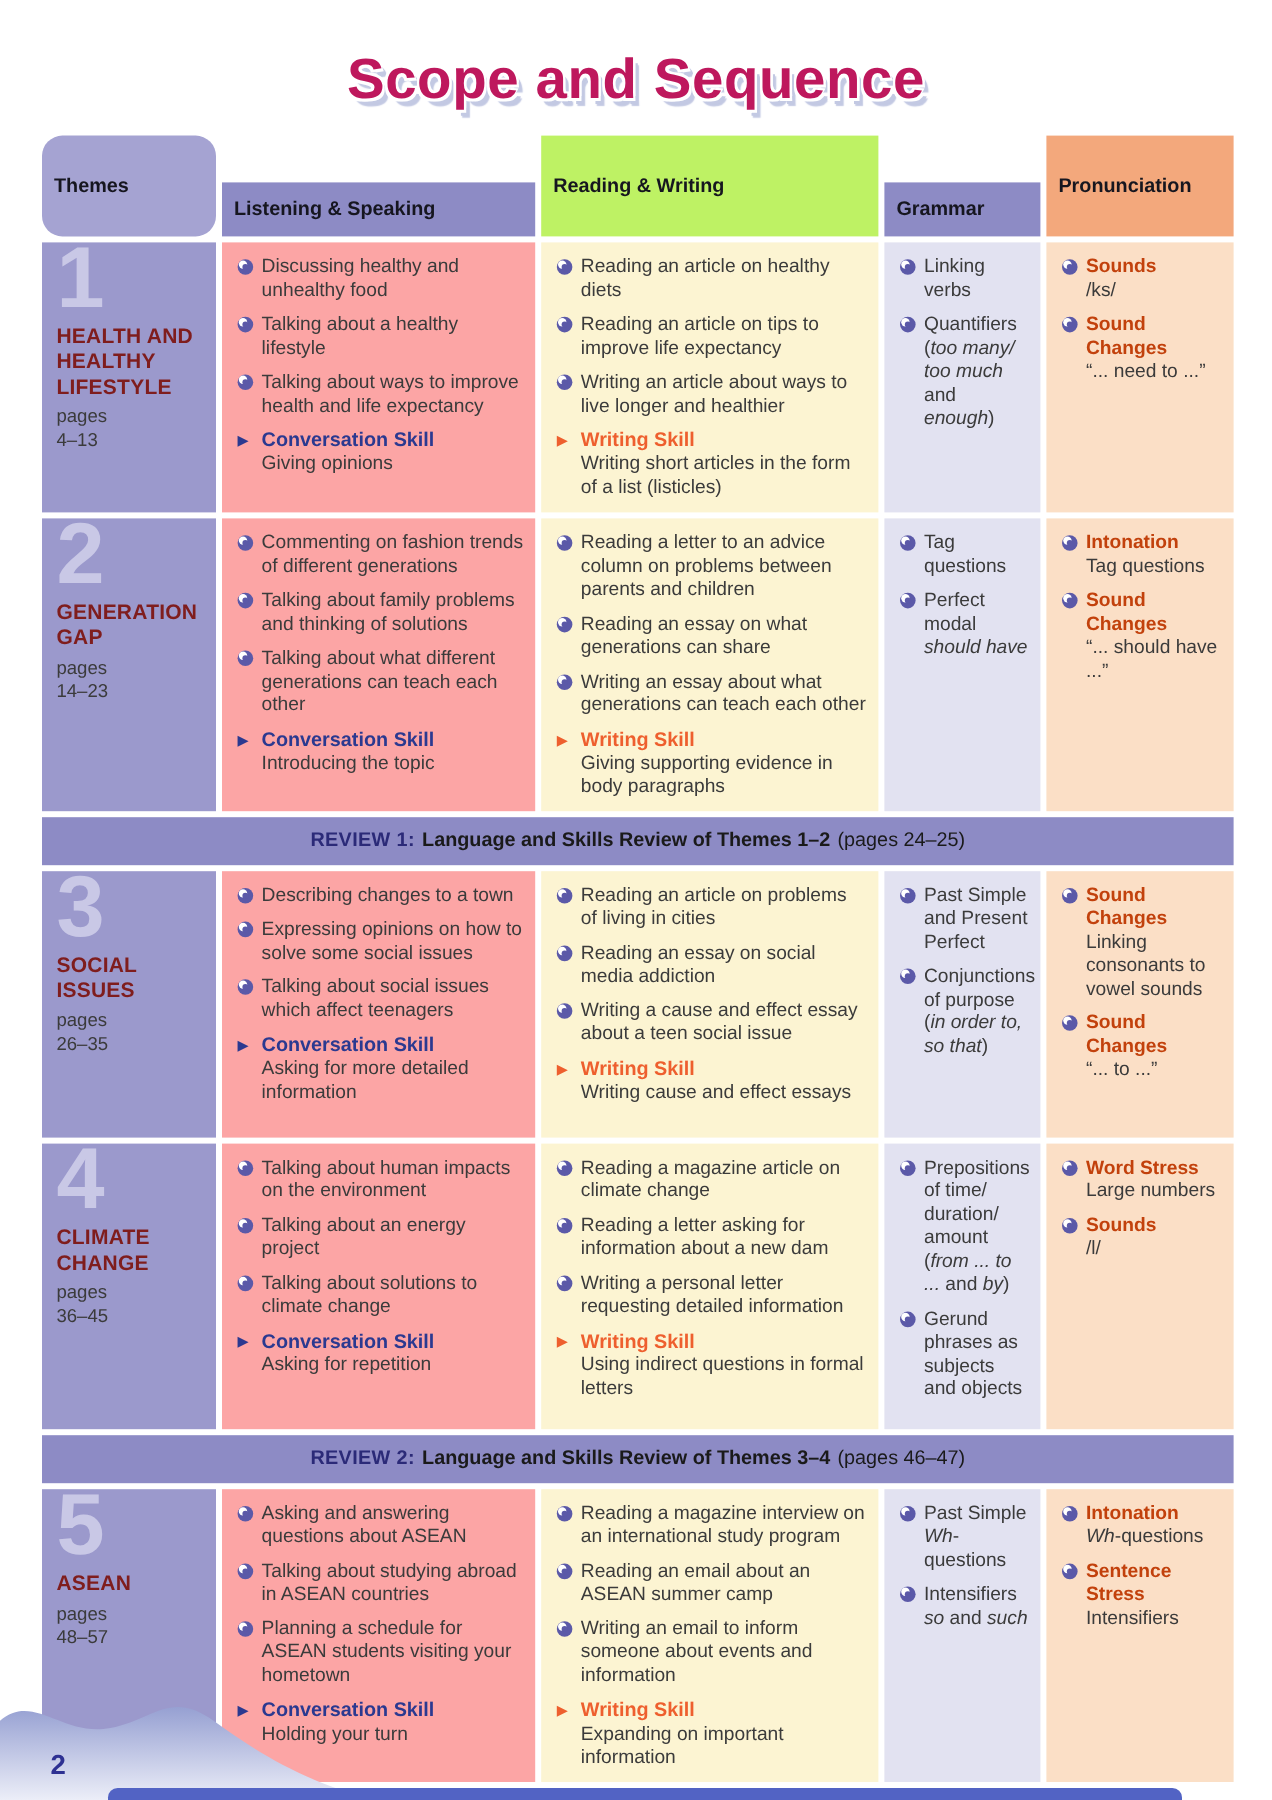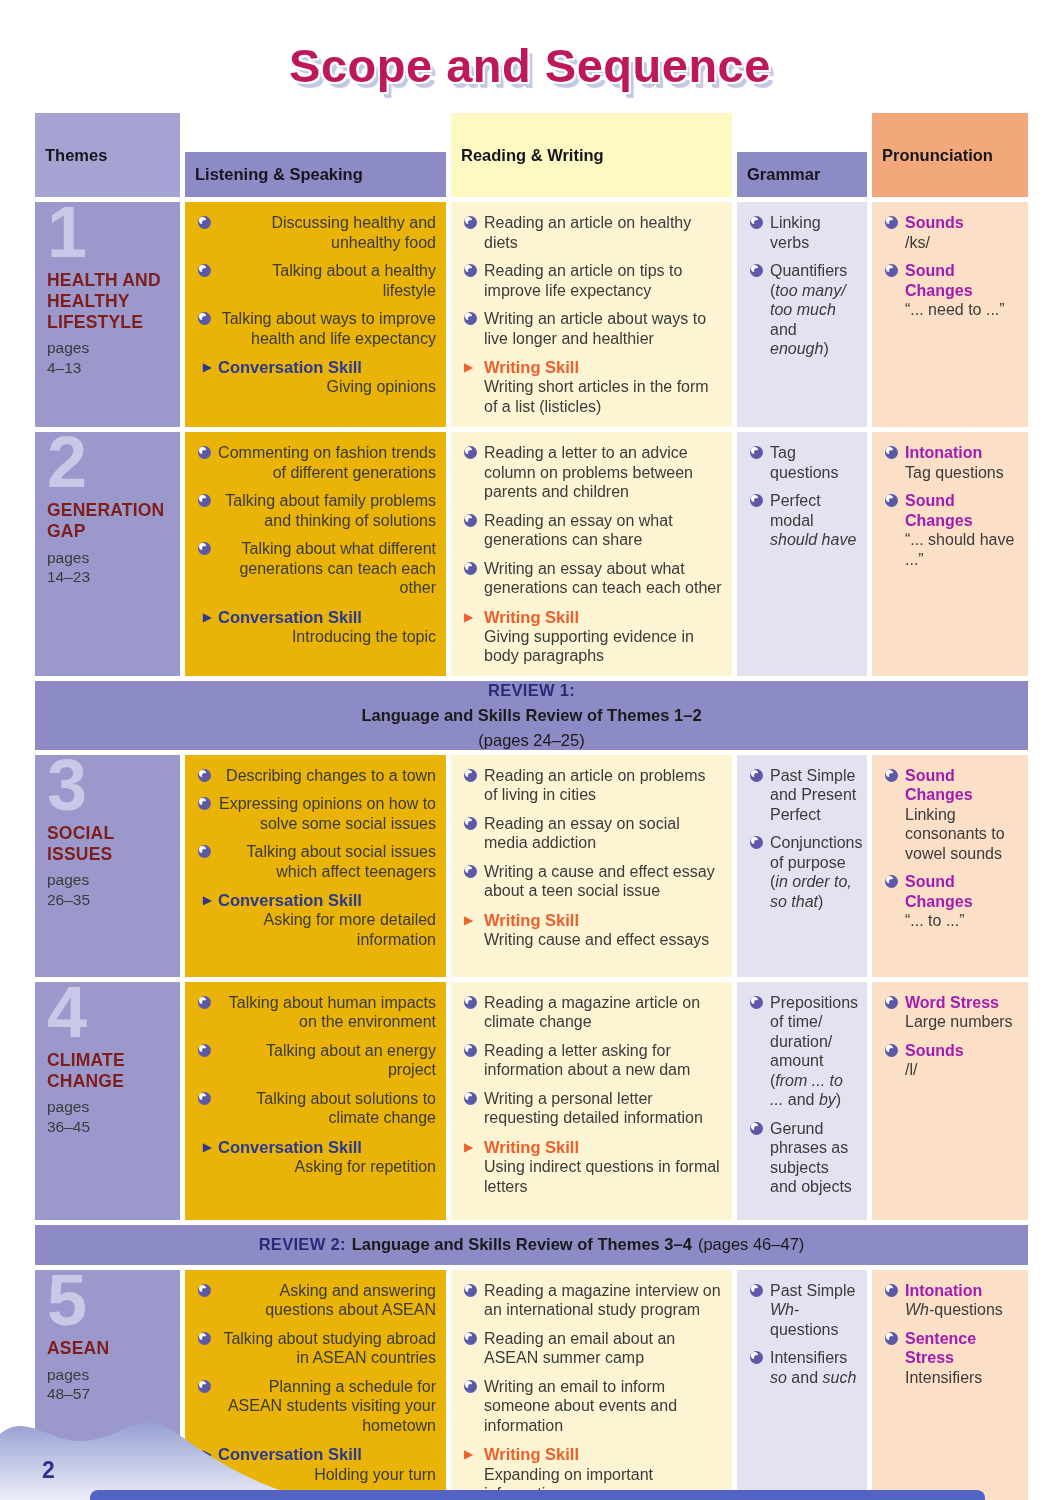--- a/index.html
+++ b/index.html
@@ -13,31 +13,31 @@
     text-shadow:-2px -2px 0 #fff,2px -2px 0 #fff,-2px 2px 0 #fff,2px 2px 0 #fff,
                  4px 5px 0 #c3c9e3,5px 6px 1px #c3c9e3;
   }
   .grid{
     position:absolute;left:35px;top:113px;width:993px;
     display:grid;grid-template-columns:145px 261px 281px 130px 156px;
     column-gap:5px;row-gap:5px;
   }
   .cell{box-sizing:border-box;padding:11px 10px 10px 13px;font-size:16px;line-height:1.22;}
   .hdr{font-weight:700;font-size:16.5px;color:#16161f;padding:6px 10px;display:flex;align-items:center;min-height:33px;}
-  .hdr-themes{background:#a5a3d2;}
+  .hdr-themes{background:#a5a3d2;border-radius:17px;}
   .hdr-purple{background:#8d8bc5;margin-top:39px;}
-  .hdr-yellow{background:#fef9c3;}
+  .hdr-yellow{background:#bef264;}
   .hdr-orange{background:#f3a87c;}
 
   .theme-cell{background:#9b99cc;padding:0 8px 10px 12px;}
   .big-num{font-size:72px;font-weight:800;color:#c9c8e6;line-height:.95;letter-spacing:-2px;margin-top:-4px;}
   .theme-title{font-weight:800;font-size:17.5px;color:#7f1d1d;line-height:1.18;margin-top:4px;letter-spacing:.2px;}
   .pages{font-size:15.5px;color:#3b3b3b;margin-top:6px;line-height:1.25;}
 
-  .listening-cell{background:#eab308;text-align:right;}
+  .listening-cell{background:#fca5a5;}
   .reading-cell{background:#fcf4d2;}
   .grammar-cell{background:#e2e2f1;}
   .pron-cell{background:#fbdfc6;}
 
   ul.bullets{list-style:none;margin:0;padding:0;}
   ul.bullets li{display:flex;gap:7px;margin-bottom:9px;}
   .bullet{width:13px;height:13px;border-radius:50%;background:#5b59a8;position:relative;flex:0 0 13px;margin-top:3px;}
   .bullet::after{content:"";position:absolute;left:1px;top:1px;width:7px;height:7px;border-radius:50%;background:#fff;}
   .bullet::before{content:"";position:absolute;left:4px;top:4px;width:5px;height:5px;border-radius:50%;background:#5b59a8;z-index:1;}
   .li-text{flex:1;}
@@ -46,21 +46,21 @@
   .skill-head{display:flex;gap:6px;font-weight:800;font-size:16.5px;}
   .skill-head .arrow{flex:0 0 14px;font-size:12px;margin-top:3px;}
   .conv .skill-head{color:#2b3990;}
   .conv .arrow{color:#2b3990;}
   .writ .skill-head{color:#ee5f2e;}
   .writ .arrow{color:#ee5f2e;}
   .skill-text{margin-left:20px;color:#3b3b3b;}
 
   .pron-item{display:flex;gap:7px;margin-bottom:9px;}
   .pron-body{flex:1;}
-  .pron-head{font-weight:800;color:#a21caf;}
+  .pron-head{font-weight:800;color:#c2410c;}
 
   .review{grid-column:1 / -1;background:#8d8bc5;display:flex;align-items:center;justify-content:center;
           font-size:16.5px;color:#1a1a1a;gap:6px;}
   .review .rev-label{color:#2b2a78;font-weight:800;letter-spacing:.3px;}
   .review .rev-title{font-weight:700;}
   .review .rev-pages{font-weight:400;}
 
   .wave{position:absolute;left:0;bottom:0;width:340px;height:92px;}
   .page-num{position:absolute;left:42px;bottom:16px;font-size:23px;font-weight:700;color:#2e3192;z-index:2;}
   .next-page-strip{position:absolute;left:90px;bottom:0;width:895px;height:10px;background:#5263c4;border-radius:8px 8px 0 0;}
@@ -218,21 +218,21 @@
       <div class="cell pron-cell">
         <div class="pron-item">
           <span class="bullet"></span>
           <span class="pron-body"><span class="pron-head">Intonation</span><br><span>Tag questions</span></span>
         </div>
         <div class="pron-item">
           <span class="bullet"></span>
           <span class="pron-body"><span class="pron-head">Sound Changes</span><br><span>“... should have ...”</span></span>
         </div>
       </div>
-      <div class="review" style="min-height: 40px; flex-direction: column;">
+      <div class="review" style="min-height: 40px;">
         <span class="rev-label">REVIEW 1:</span>
         <span class="rev-title">Language and Skills Review of Themes 1–2</span>
         <span class="rev-pages">(pages 24–25)</span>
       </div>
       <div class="cell theme-cell" style="min-height:222px">
         <div class="big-num">3</div>
         <div class="theme-title">SOCIAL ISSUES</div>
         <div class="pages">pages<br>26–35</div>
       </div>
       <div class="cell listening-cell">

